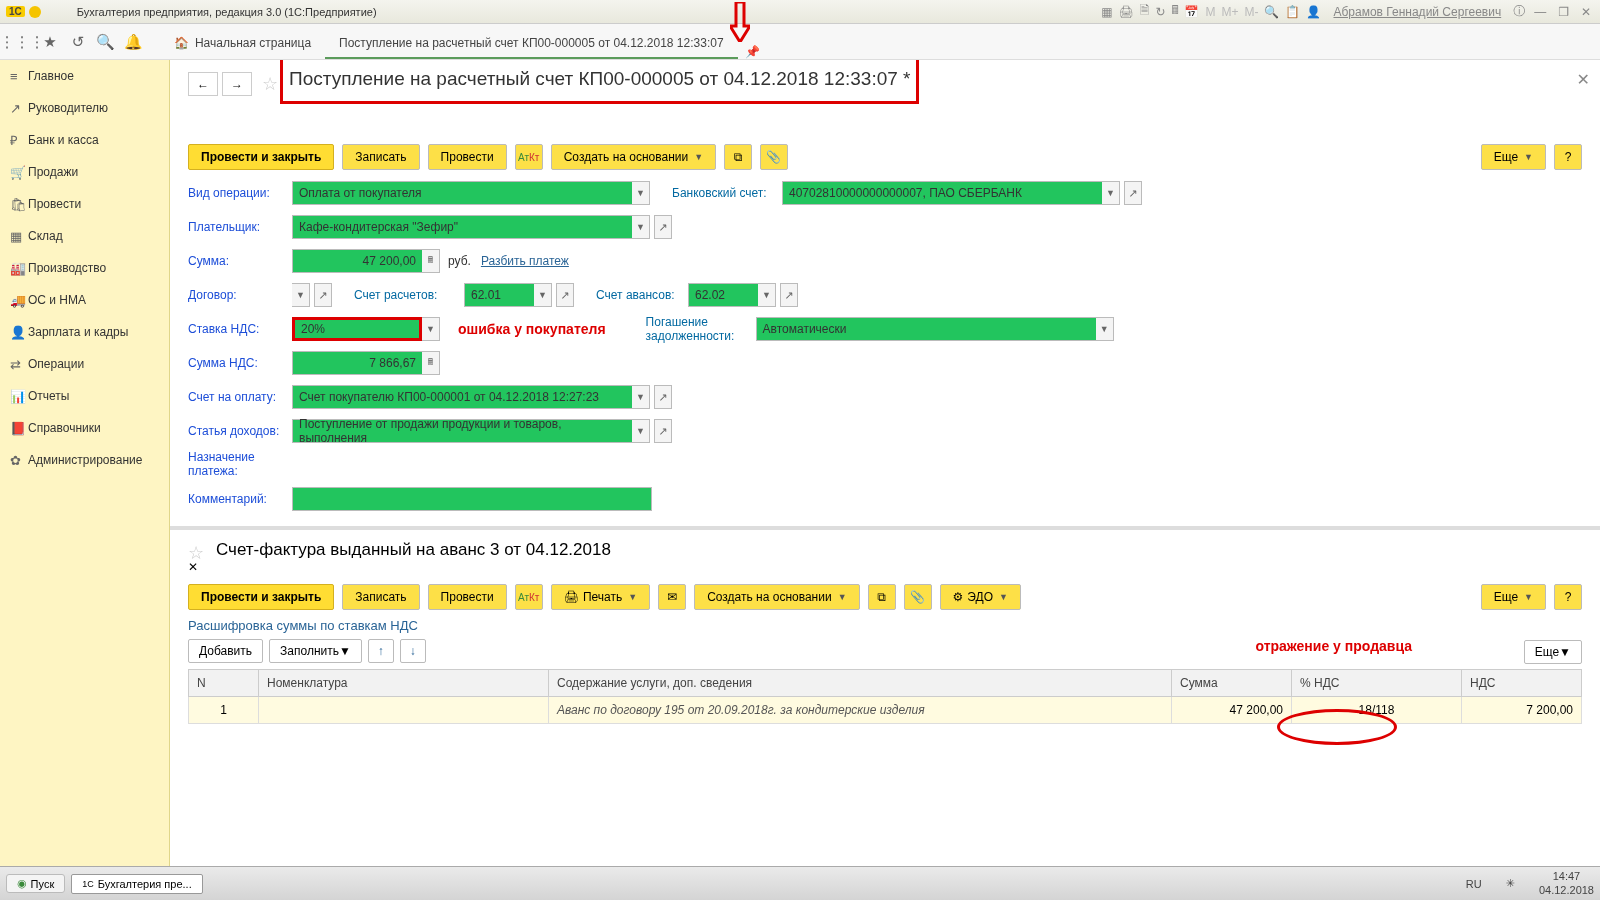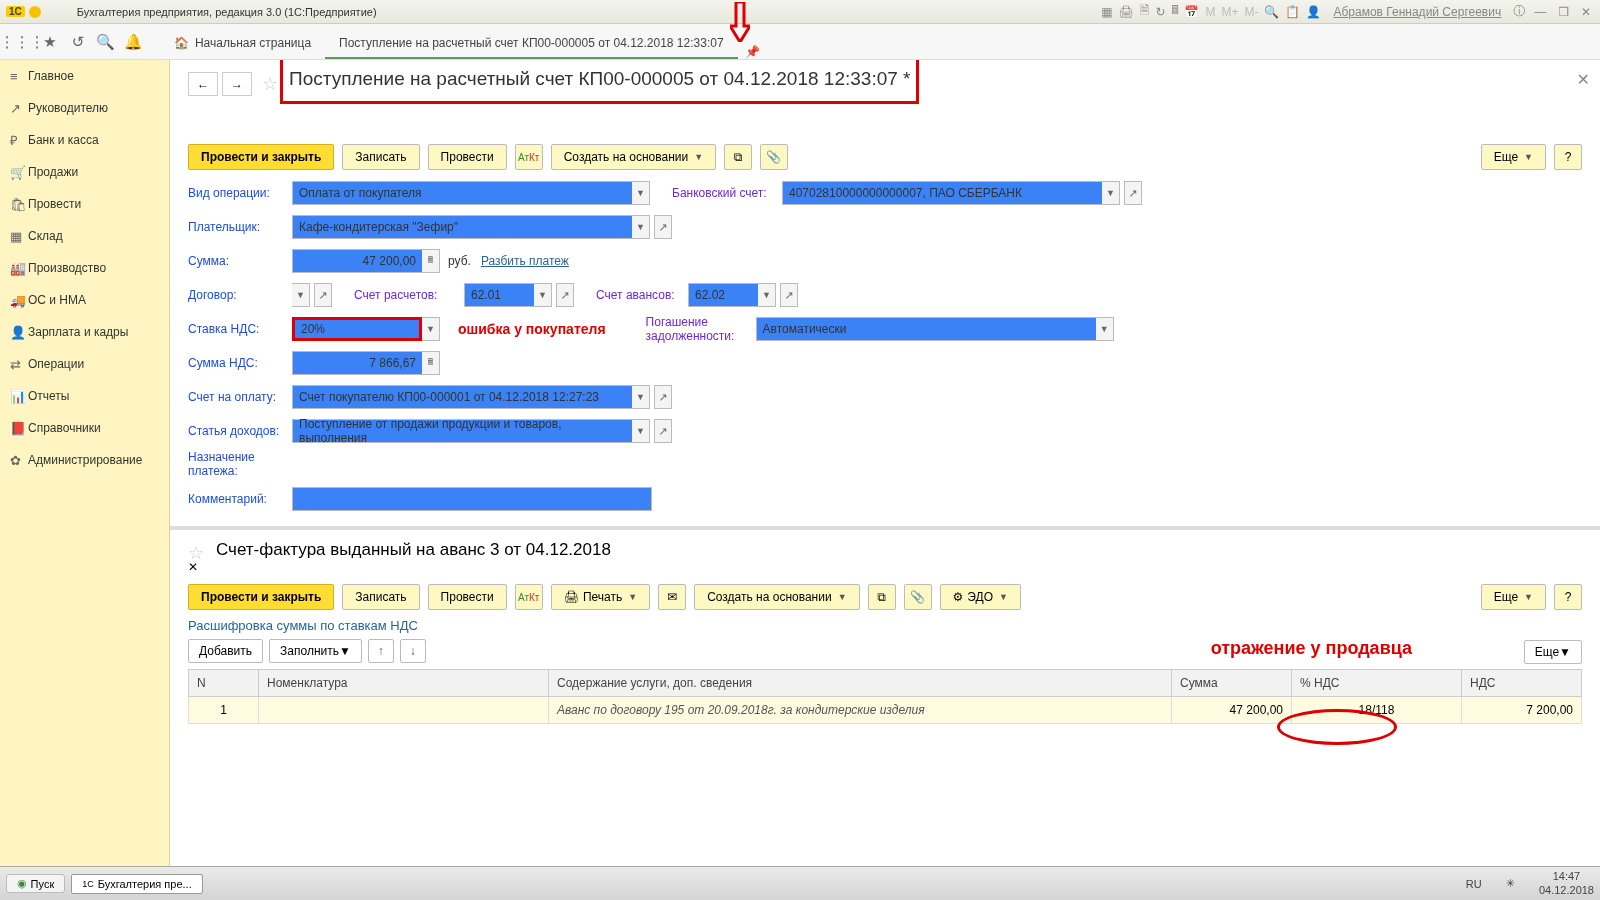--- a/index.html
+++ b/index.html
@@ -36,33 +36,33 @@
 .doc { padding: 12px 18px 8px 18px; position:relative; }
 .doc .navbtns { display:flex; gap:4px; margin-bottom:8px; align-items:center; }
 .doc .navbtns .nb { width:30px; height:24px; border:1px solid #ccc; background:#fff; display:flex; align-items:center; justify-content:center; cursor:pointer; }
 .doc .star { color:#ccc; font-size:18px; margin-left:6px; }
 .doc h1 { font-size: 19px; font-weight: normal; color:#333; position:absolute; top:8px; left:110px; }
 .red-frame { border: 3px solid #d00; padding:12px 6px; }
 .doc .closex { position:absolute; top:10px; right:10px; font-size:16px; color:#888; cursor:pointer; }
 
 
 .btnrow { display:flex; gap:8px; align-items:center; margin: 10px 0 8px 0; }
-.btn { height:26px; padding:0 12px; border:1px solid #bbb; background:#fef9c3; cursor:pointer; display:flex; align-items:center; border-radius:2px; font-size:12px; }
+.btn { height:26px; padding:0 12px; border:1px solid #bbb; background:#fde047; cursor:pointer; display:flex; align-items:center; border-radius:2px; font-size:12px; }
 .btn.primary { background:#ffdd33; border-color:#d4b020; font-weight:bold; }
 .btn.icon { padding:0; width:28px; justify-content:center; }
 .btn .caret { margin-left:6px; font-size:9px; color:#555; }
 .spacer { flex:1; }
 .btn.more { }
 
 
 .form { font-size:12px; color:#333; }
 .frow { display:flex; align-items:center; min-height:30px; margin-bottom:4px; }
 .frow .lbl { width:104px; color:#1d4ed8; }
-.frow .lbl2 { width:110px; color:#6d28d9; margin-left:22px; }
-.inp { height:24px; border:1px solid #bbb; padding:0 6px; background:#3b82f6; display:flex; align-items:center; }
+.frow .lbl2 { width:110px; color:#0369a1; margin-left:22px; }
+.inp { height:24px; border:1px solid #bbb; padding:0 6px; background:#22c55e; display:flex; align-items:center; }
 .inpwrap { display:flex; }
 .inpwrap .inp { border-right:none; }
 .inpwrap .dd { width:18px; height:24px; border:1px solid #bbb; border-left:none; background:#f4f4f4; display:flex; align-items:center; justify-content:center; cursor:pointer; font-size:9px; color:#666; }
 .inpwrap .open { width:18px; height:24px; border:1px solid #bbb; margin-left:4px; background:#f4f4f4; display:flex; align-items:center; justify-content:center; cursor:pointer; font-size:11px; color:#666; }
 .red-box { border:3px solid #d00 !important; }
 .red-text { color:#d00; font-weight:bold; font-size:14px; margin-left:18px; }
 .ta { width:640px; height:50px; border:1px solid #bbb; padding:4px 6px; }
 a.lnk { color:#2a6496; text-decoration:underline; margin-left:10px; cursor:pointer; }
 
 
@@ -74,21 +74,21 @@
 .small-btn { height:24px; padding:0 10px; border:1px solid #bbb; background:#fff; font-size:12px; cursor:pointer; display:flex; align-items:center; border-radius:2px; }
 table.grid { width:100%; border-collapse:collapse; margin-top:4px; }
 table.grid th { background:#f2f2f2; border:1px solid #ccc; padding:6px 8px; text-align:left; font-weight:normal; color:#444; font-size:12px; }
 table.grid td { border:1px solid #ddd; padding:6px 8px; background:#fffbe0; font-size:12px; }
 table.grid td.num { text-align:right; }
 table.grid td.ctr { text-align:center; }
 .italic { font-style:italic; color:#555; }
 
 
 .red-oval { border:3px solid #d00; border-radius:50%; position:absolute; width:120px; height:36px; pointer-events:none; }
-.red-label2 { color:#d00; font-weight:bold; font-size:18px; position:absolute; }
+.red-label2 { color:#d00; font-weight:bold; font-size:14px; position:absolute; }
 
 
 .red-arrow { position:absolute; color:#d00; font-size:32px; font-weight:bold; pointer-events:none; }
 
 
 .taskbar { position:absolute; bottom:0; left:0; right:0; height:34px; background:linear-gradient(#eaeaea,#d4d4d4); border-top:1px solid #aaa; display:flex; align-items:center; padding:0 6px; }
 .taskbar .start { padding:2px 10px; background:#f4f4f4; border:1px solid #bbb; border-radius:3px; cursor:pointer; font-size:11px; display:flex; align-items:center; gap:4px; }
 .taskbar .taskbtn { padding:3px 10px; background:#fff; border:1px solid #999; border-radius:2px; margin-left:6px; cursor:pointer; font-size:11px; display:flex; align-items:center; gap:4px; }
 .taskbar .tray { margin-left:auto; display:flex; align-items:center; gap:24px; color:#444; font-size:11px; }
 .taskbar .clock { text-align:center; line-height:1.2; }

